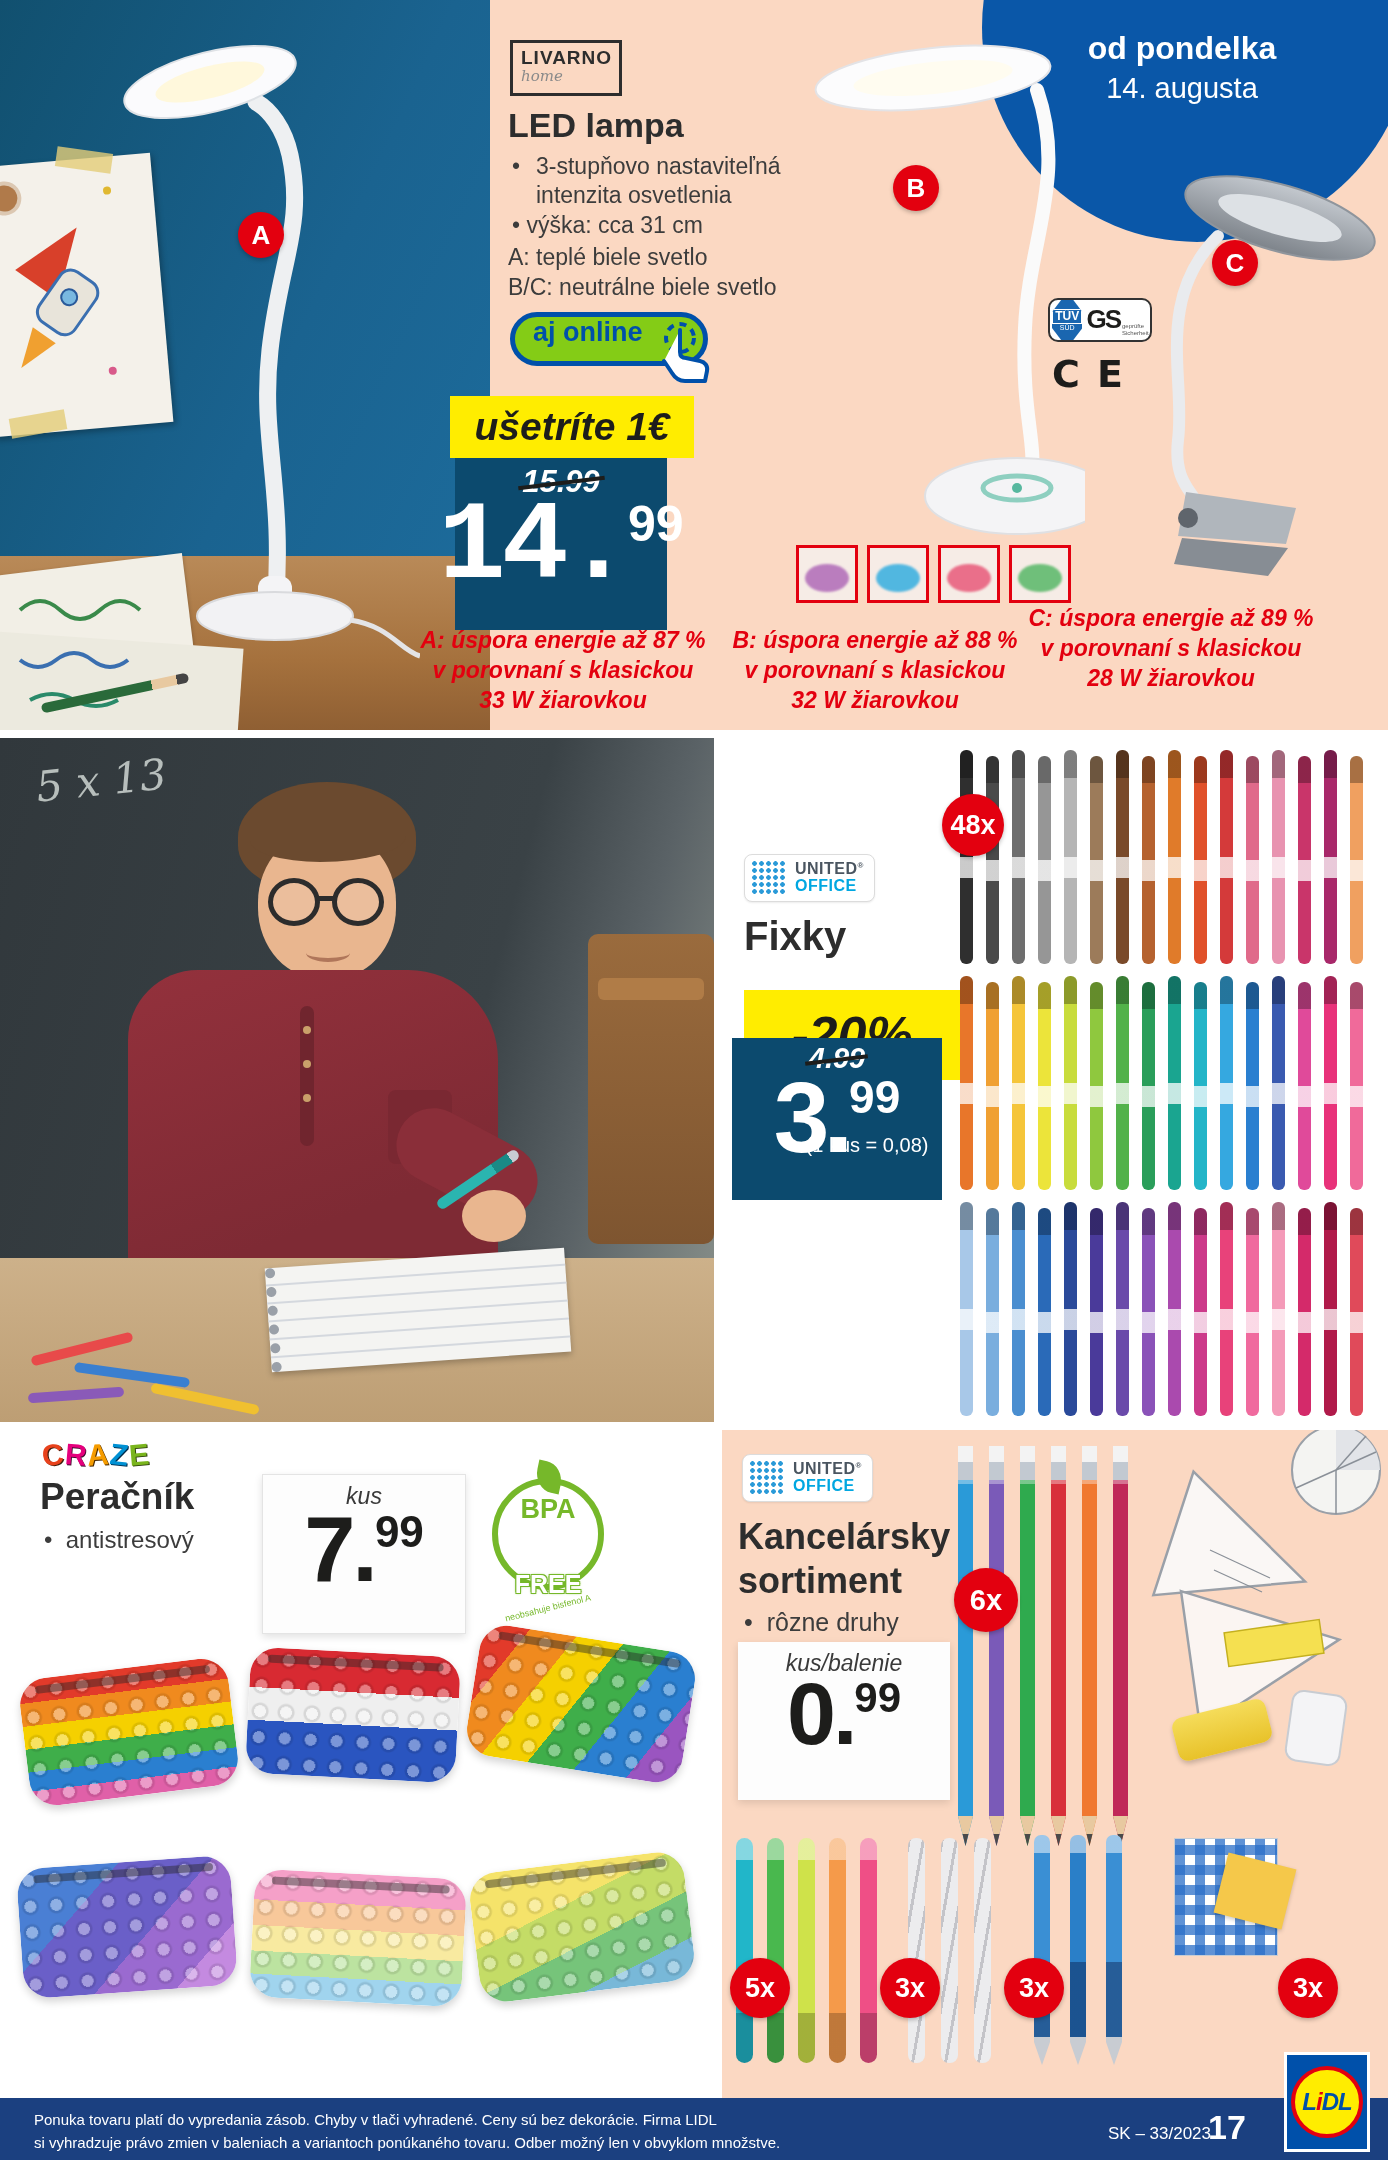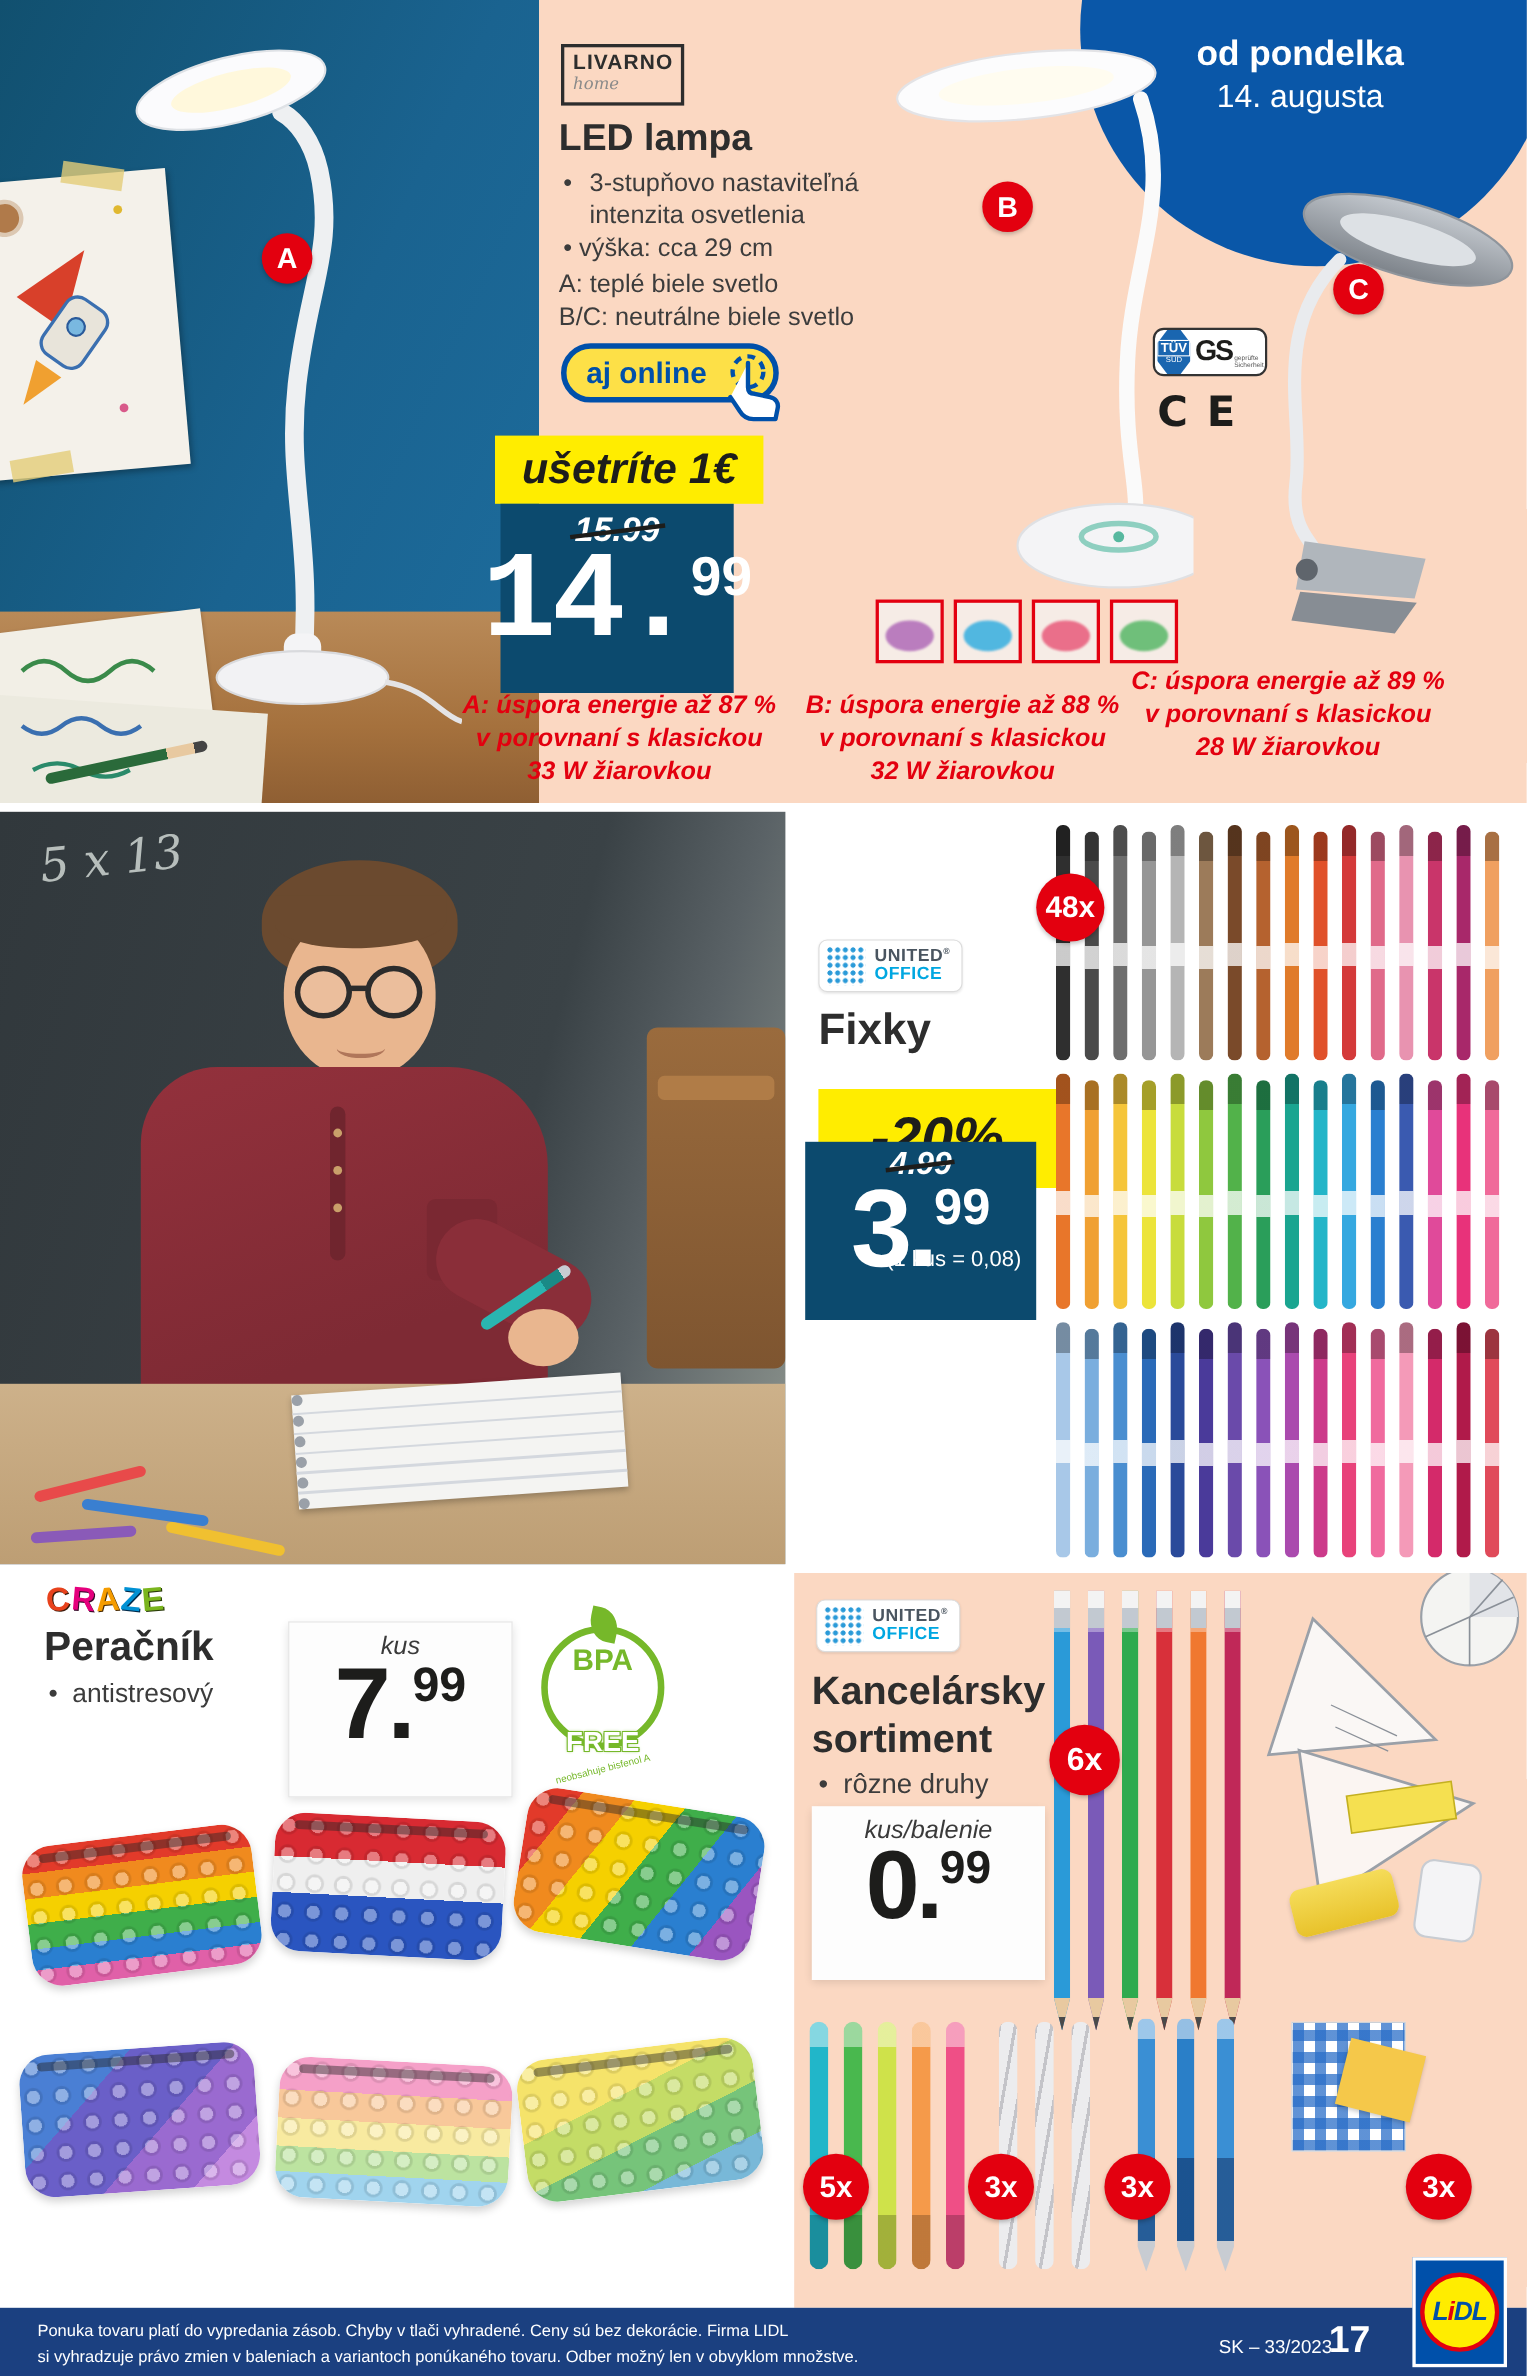--- a/index.html
+++ b/index.html
@@ -102,25 +102,25 @@
   <div class="abs" style="left:1022px;top:72px;width:320px;text-align:center;color:#fff;font-size:29px;">14. augusta</div>
 
   <div class="abs" style="left:510px;top:40px;width:112px;height:56px;border:3px solid #2d2d2d;padding:4px 8px;">
     <div style="font-size:19px;font-weight:bold;color:#2d2d2d;letter-spacing:1px;">LIVARNO</div>
     <div style="font-size:15px;font-style:italic;color:#8a8a8a;font-family:'DejaVu Serif',serif;margin-top:-2px;">home</div>
   </div>
 
   <div class="abs" style="left:508px;top:106px;font-size:34px;font-weight:bold;color:#2d2d2d;">LED lampa</div>
   <div class="abs prelines" style="left:512px;top:152px;font-size:23px;color:#3c3c3c;line-height:1.25;"><span style="position:absolute;left:0;">•</span><span style="display:block;margin-left:24px;">3-stupňovo nastaviteľná
 intenzita osvetlenia</span></div>
-  <div class="abs" style="left:512px;top:212px;font-size:23px;color:#3c3c3c;"><span>•</span> <span>výška: cca 29 cm</span></div>
+  <div class="abs" style="left:512px;top:212px;font-size:23px;color:#3c3c3c;"><span>•</span> <span>výška: cca 31 cm</span></div>
   <div class="abs" style="left:508px;top:244px;font-size:23px;color:#3c3c3c;">A: teplé biele svetlo</div>
   <div class="abs" style="left:508px;top:274px;font-size:23px;color:#3c3c3c;">B/C: neutrálne biele svetlo</div>
 
-  <div class="abs" style="left:510px;top:312px;width:198px;height:54px;background:#fde047;border:5px solid #0050aa;border-radius:28px;display:flex;align-items:center;padding-left:18px;">
+  <div class="abs" style="left:510px;top:312px;width:198px;height:54px;background:#84cc16;border:5px solid #0050aa;border-radius:28px;display:flex;padding-left:18px;">
     <span style="color:#0050aa;font-weight:bold;font-size:27px;">aj online</span>
   </div>
   <svg class="abs" style="left:652px;top:316px;" width="70" height="70" viewBox="0 0 70 70">
     <circle cx="28" cy="22" r="14" fill="none" stroke="#0050aa" stroke-width="4" stroke-dasharray="7 6"></circle>
     <path d="M28 14 v22 c0,4 2,6 6,6 l14,3 c5,1 8,5 7,10 l-2,10 h-20 c-6,0 -10,-3 -13,-8 l-8,-12" fill="#fff" stroke="#0050aa" stroke-width="4" stroke-linejoin="round" stroke-linecap="round"></path>
   </svg>
 
   <div class="abs unit-label" style="left:560px;top:368px;width:130px;text-align:right;font-size:23px;">kus</div>
   <div class="abs" style="left:450px;top:396px;width:244px;height:62px;background:#ffed00;display:flex;align-items:center;justify-content:center;">
     <span style="font-size:39px;font-weight:bold;font-style:italic;color:#1d1d1b;">ušetríte 1€</span>

